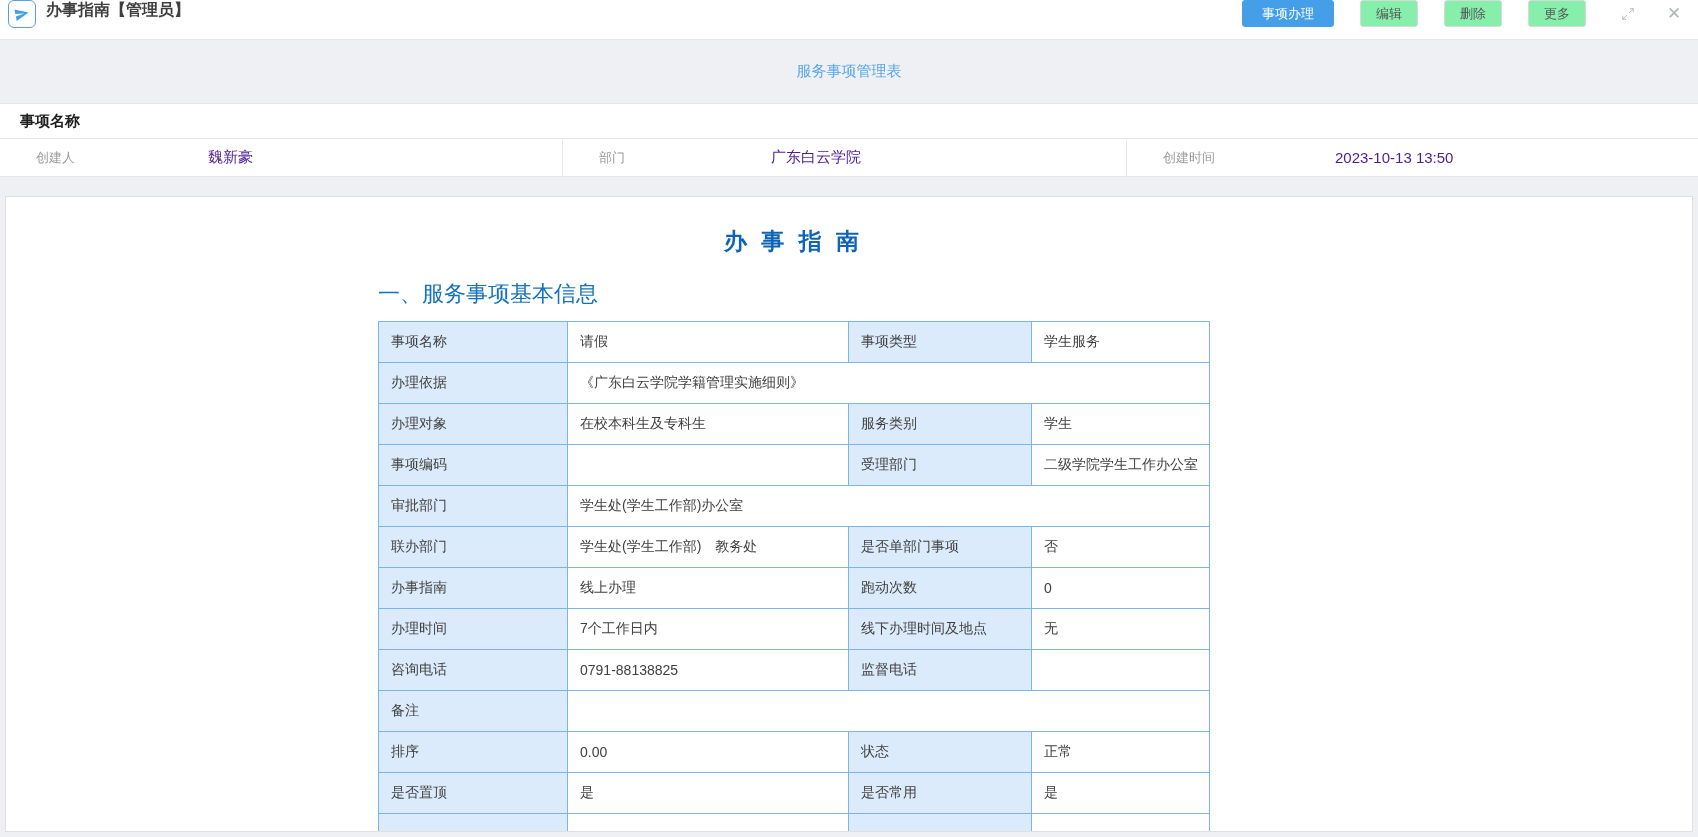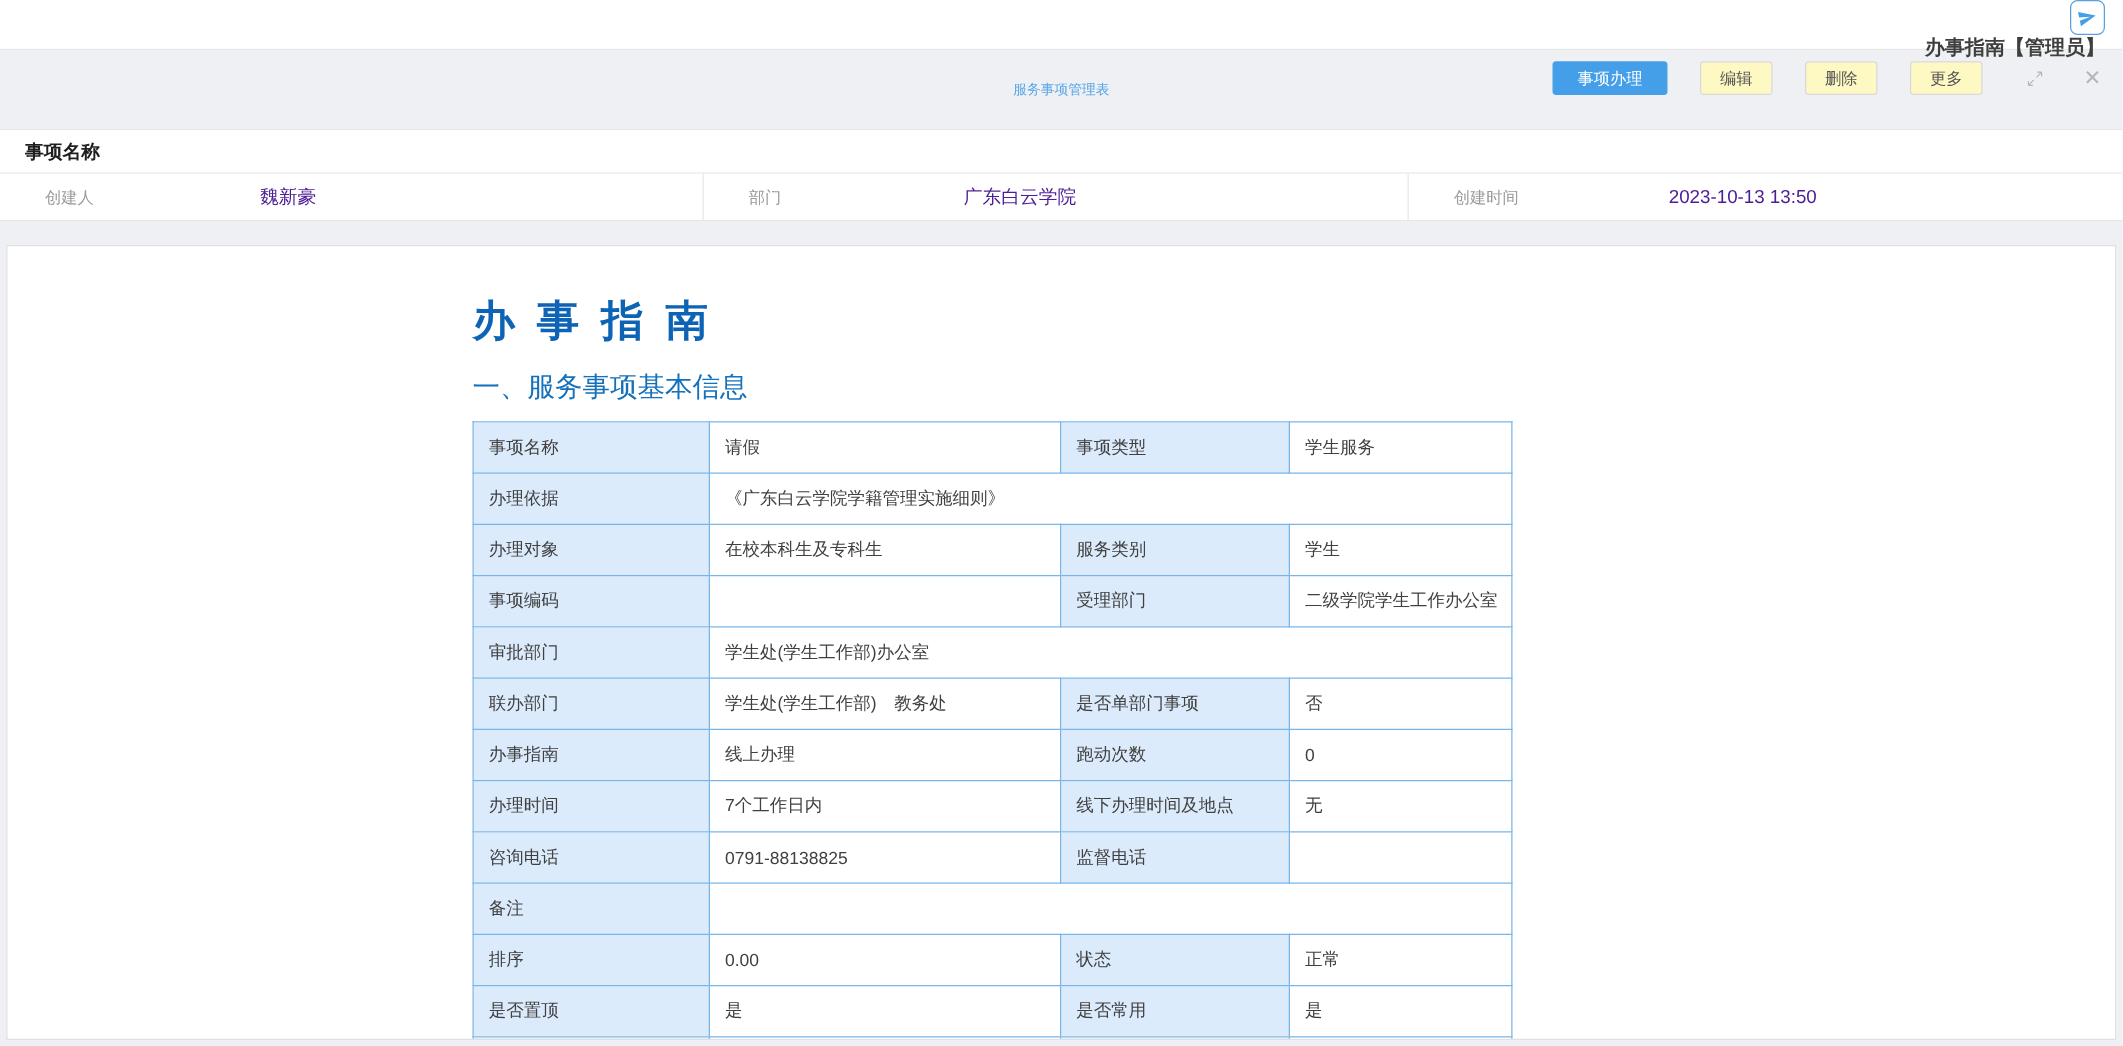--- a/index.html
+++ b/index.html
@@ -3,44 +3,44 @@
 <meta charset="utf-8">
 <style>
   * { margin:0; padding:0; box-sizing:border-box; }
   html,body { width:1698px; height:837px; overflow:hidden; }
   body {
     font-family:"Liberation Sans","DejaVu Sans",sans-serif;
     background:#eef0f3; color:#333;
   }
   
   .header {
-    height:40px; background:#fff; display:flex; align-items:flex-end;
-    border-bottom:1px solid #e8e8e8; padding:0 14px 0 8px;flex-direction:column;
+    height:40px; background:#fff; display:flex; align-items:flex-start;
+    border-bottom:1px solid #e8e8e8; padding:0 14px 0 8px;
   }
   .app-icon {
     width:28px; height:28px; border:1px solid #5b9fe0; border-radius:6px;
     background:#fff; display:flex; align-items:center; justify-content:center;
     flex:0 0 auto;
   }
   .app-icon svg { width:16px; height:16px; transform:rotate(-12deg); }
   .header-title { font-size:16px; font-weight:bold; color:#3f3f3f; margin-left:10px; flex:1 1 auto; }
   .header-actions { display:flex; align-items:center; gap:26px;font-family:Liberation Serif, serif; }
   .btn {
     height:27px; border-radius:3px; font-size:13px; line-height:25px;
-    padding:0 15px; cursor:pointer; background:#fef9c3; border:1px solid #d9d9d9;
+    padding:0 15px; cursor:pointer; background:#86efac; border:1px solid #d9d9d9;
     color:#555; font-family:inherit;
   }
   .btn.primary { background:var(--accent); border-color:var(--accent); color:#fff; padding:0 19px; }
   .win-icon { color:#b3b6ba; display:flex; align-items:center; justify-content:center; width:20px; height:20px; cursor:pointer; }
   .win-icon.expand { margin-left:6px; }
   .win-icon svg { width:14px; height:14px; stroke:#b3b6ba; stroke-width:1.6; fill:none; }
   .win-icon.close { font-size:17px; line-height:1; }
   
   .link-row { height:63px; display:flex; align-items:center; justify-content:center; }
-  .form-link { color:var(--link); font-size:11px; cursor:pointer; text-decoration:none; }
+  .form-link { color:var(--link); font-size:15px; cursor:pointer; text-decoration:none; }
   
   .band {
     height:36px; background:#fff; border-top:1px solid #e5e5e5; border-bottom:1px solid #e5e5e5;
     display:flex; align-items:center; padding-left:20px;
   }
   .band-title { font-size:15px; font-weight:bold; color:#1f1f1f; }
   .info-row { height:38px; background:#fff; border-bottom:1px solid #e5e5e5; display:flex; }
   .info-cell { display:flex; align-items:center; padding-left:36px; }
   .info-cell + .info-cell { border-left:1px solid #e8e8e8; }
   .info-cell:nth-child(1) { width:562px; }
@@ -48,21 +48,21 @@
   .info-cell:nth-child(3) { flex:1 1 auto; }
   .info-label { width:172px; font-size:13px; color:#9a9a9a; flex:0 0 auto; }
   .info-value { font-size:15px; color:#4c1d95; }
   
   .main-card {
     margin:19px 5px 0 5px; background:#fff; border:1px solid #e0e0e0;
     height:636px; overflow:hidden; position:relative;
   }
   .doc { width:831px; margin-left:372px; }
   .doc-title {
-    margin-top:42px; font-size:34px; font-weight:bold;
+    margin-top:26px; text-align:center; font-size:23px; font-weight:bold;
     color:var(--doc-title); letter-spacing:4px; line-height:36px;
   }
   .doc-section { margin-top:24px; font-size:22px; color:var(--section-heading); line-height:22px; }
   .info-table { margin-top:16px; border-collapse:collapse; table-layout:fixed; width:831px; }
   .info-table td {
     border:1px solid var(--table-border); height:41px; padding:0 12px;
     font-size:14px; color:#404040; overflow:hidden; white-space:nowrap;
   }
   .info-table td.label { background:var(--label-cell-bg); }
   .info-table td.value { background:#fff; }

